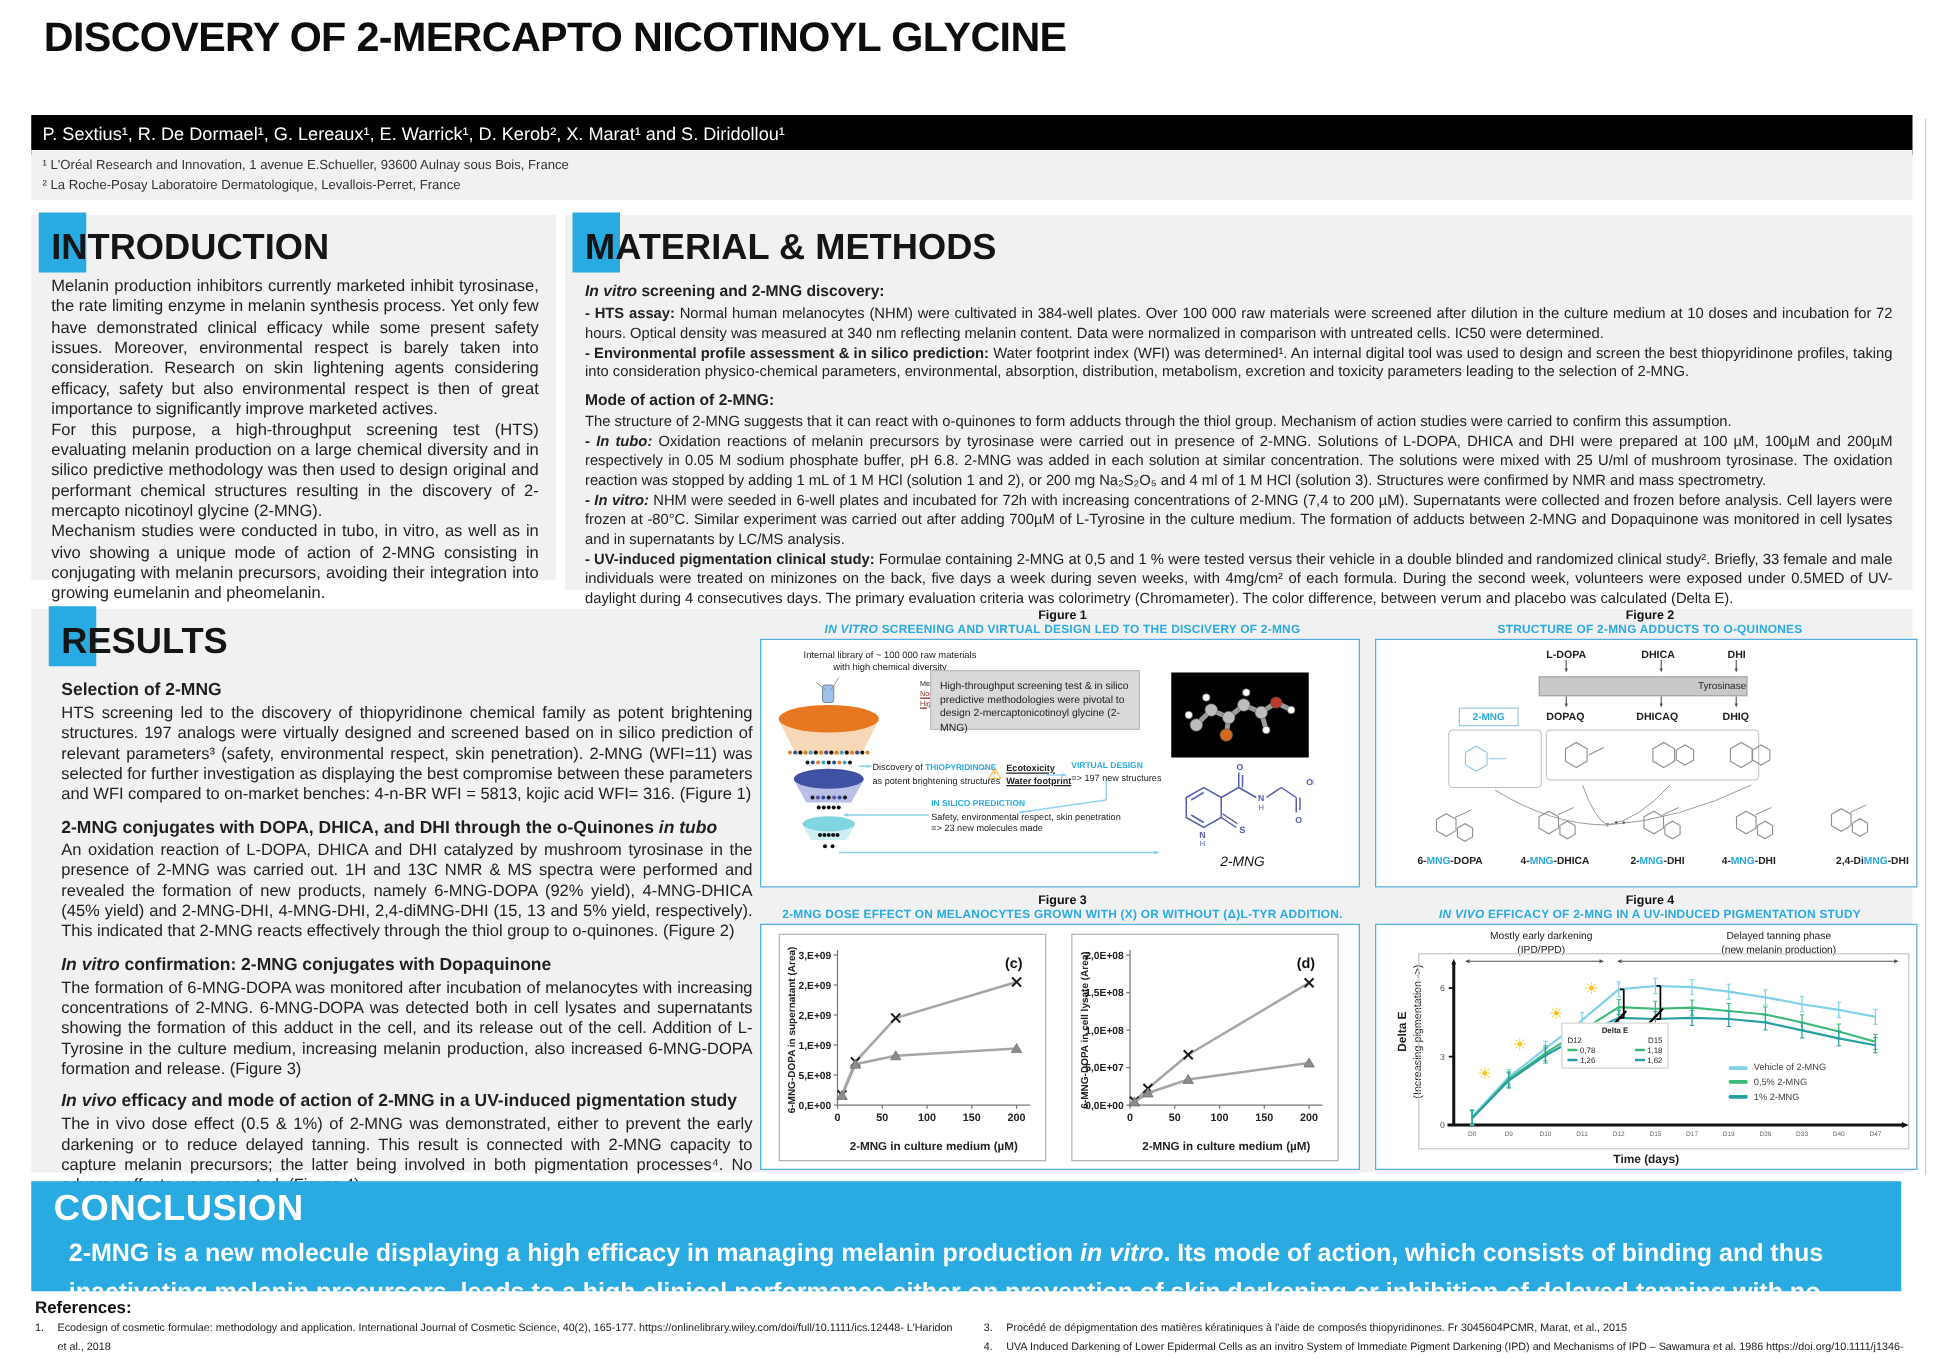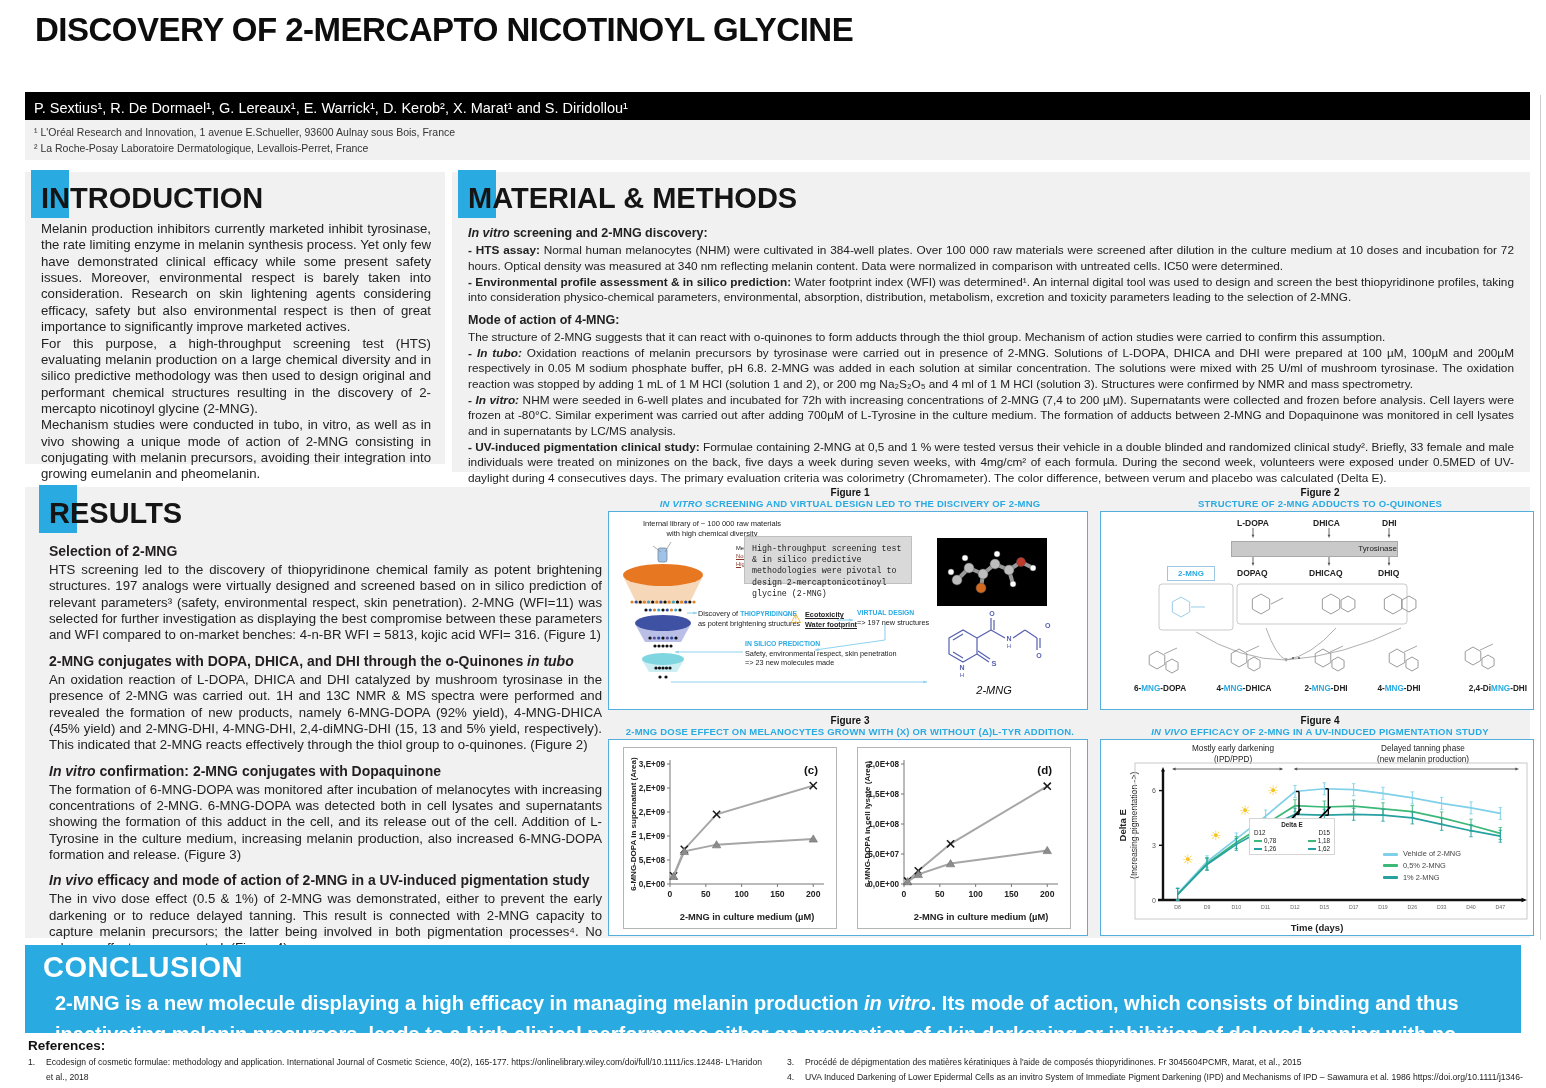--- a/index.html
+++ b/index.html
@@ -33,21 +33,21 @@
   .res-p{margin:0 6px 0 16px;}
   
   .figcell{position:absolute;}
   .figlab{text-align:center;font-size:10px;font-weight:700;color:#111;}
   .figcap{text-align:center;font-size:9.5px;font-weight:700;color:#29abe2;letter-spacing:0.2px;}
   .figbox{position:relative;background:#fff;border:1.5px solid #54aede;margin-top:2px;}
   .f1-lib{position:absolute;left:8px;top:7px;width:190px;text-align:center;font-size:7.5px;color:#222;line-height:1.3;}
   .f1-notes{position:absolute;left:127px;top:33px;font-size:5.8px;line-height:1.35;color:#222;}
   .f1-notes .u{color:#8a3324;text-decoration:underline;}
   .f1-graybox{position:absolute;left:135px;top:24px;width:168px;height:48px;background:#d9d9d9;border:1px solid #bfbfbf;
-              font-family:Liberation Mono, monospace;font-size:8.3px;line-height:1.35;padding:6px 7px;box-sizing:border-box;color:#222;}
+              font-family:Liberation Sans, sans-serif;font-size:8.3px;line-height:1.35;padding:6px 7px;box-sizing:border-box;color:#222;}
   .f1-3d{position:absolute;left:328px;top:26px;width:110px;height:68px;background:#000;}
   .f1-disc{position:absolute;left:89px;top:97px;width:105px;font-size:7.3px;line-height:1.3;color:#222;}
   .hlblue{color:#29abe2;font-weight:700;}
   .f1-warn{position:absolute;left:181px;top:100px;font-size:13px;color:#f0a202;line-height:1;}
   .f1-eco{position:absolute;left:196px;top:98px;font-size:7.3px;line-height:1.35;color:#222;text-decoration:underline;font-weight:bold;}
   .f1-virt{position:absolute;left:248px;top:97px;font-size:7.3px;line-height:1.3;color:#222;}
   .f1-sil{position:absolute;left:136px;top:128px;font-size:7.3px;line-height:1.3;color:#222;}
   .f1-mol-label{position:absolute;left:330px;top:172px;width:110px;text-align:center;font-style:italic;font-size:11px;color:#111;}
   .f2-top{position:absolute;top:6px;font-size:8.5px;font-weight:700;color:#222;}
   .f2-enz{position:absolute;left:130px;top:29px;width:165px;height:14px;background:#c9c9c9;border:1px solid #a8a8a8;
@@ -113,21 +113,21 @@
 
   <div class="panel methods-panel">
     <h2 class="sec-head">
       <span class="sq"></span>
       <span class="tx">MATERIAL &amp; METHODS</span>
     </h2>
     <div class="m-body">
       <div class="m-sub"><span class="it">In vitro</span><span> screening and 2-MNG discovery:</span></div>
       <div class="m-bullet"><span class="bd">-   HTS assay:</span><span> Normal human melanocytes (NHM) were cultivated in 384-well plates. Over 100 000 raw materials were screened after dilution in the culture medium at 10 doses and incubation for 72 hours. Optical density was measured at 340 nm reflecting melanin content. Data were normalized in comparison with untreated cells. IC50 were determined.</span></div>
       <div class="m-bullet"><span class="bd">-   Environmental profile assessment &amp; in silico prediction:</span><span> Water footprint index (WFI) was determined¹. An internal digital tool was used to design and screen the best thiopyridinone profiles, taking into consideration physico-chemical parameters, environmental, absorption, distribution, metabolism, excretion and toxicity parameters leading to the selection of 2-MNG.</span></div>
-      <div class="m-sub">Mode of action of 4-MNG:</div>
+      <div class="m-sub">Mode of action of 2-MNG:</div>
       <div>The structure of 2-MNG suggests that it can react with o-quinones to form adducts through the thiol group. Mechanism of action studies were carried to confirm this assumption.</div>
       <div class="m-bullet"><span class="bd it">-    In tubo:</span><span> Oxidation reactions of melanin precursors by tyrosinase were carried out in presence of 2-MNG. Solutions of L-DOPA, DHICA and DHI were prepared at 100 µM, 100µM and 200µM respectively in 0.05 M sodium phosphate buffer, pH 6.8. 2-MNG was added in each solution at similar concentration. The solutions were mixed with 25 U/ml of mushroom tyrosinase. The oxidation reaction was stopped by adding 1 mL of 1 M HCl (solution 1 and 2), or 200 mg Na₂S₂O₅ and 4 ml of 1 M HCl (solution 3). Structures were confirmed by NMR and mass spectrometry.</span></div>
       <div class="m-bullet"><span class="bd it">-    In vitro:</span><span> NHM were seeded in 6-well plates and incubated for 72h with increasing concentrations of 2-MNG (7,4 to 200 µM). Supernatants were collected and frozen before analysis. Cell layers were frozen at -80°C. Similar experiment was carried out after adding 700µM of L-Tyrosine in the culture medium. The formation of adducts between 2-MNG and Dopaquinone was monitored in cell lysates and in supernatants by LC/MS analysis.</span></div>
       <div class="m-bullet"><span class="bd">-    UV-induced pigmentation clinical study:</span><span> Formulae containing 2-MNG at 0,5 and 1 % were tested versus their vehicle in a double blinded and randomized clinical study². Briefly, 33 female and male individuals were treated on minizones on the back, five days a week during seven weeks, with 4mg/cm² of each formula. During the second week, volunteers were exposed under 0.5MED of UV-daylight during 4 consecutives days. The primary evaluation criteria was colorimetry (Chromameter). The color difference, between verum and placebo was calculated (Delta E).</span></div>
     </div>
   </div>
 
   <div class="panel results-band">
     <div class="res-col">
       <h2 class="sec-head">

